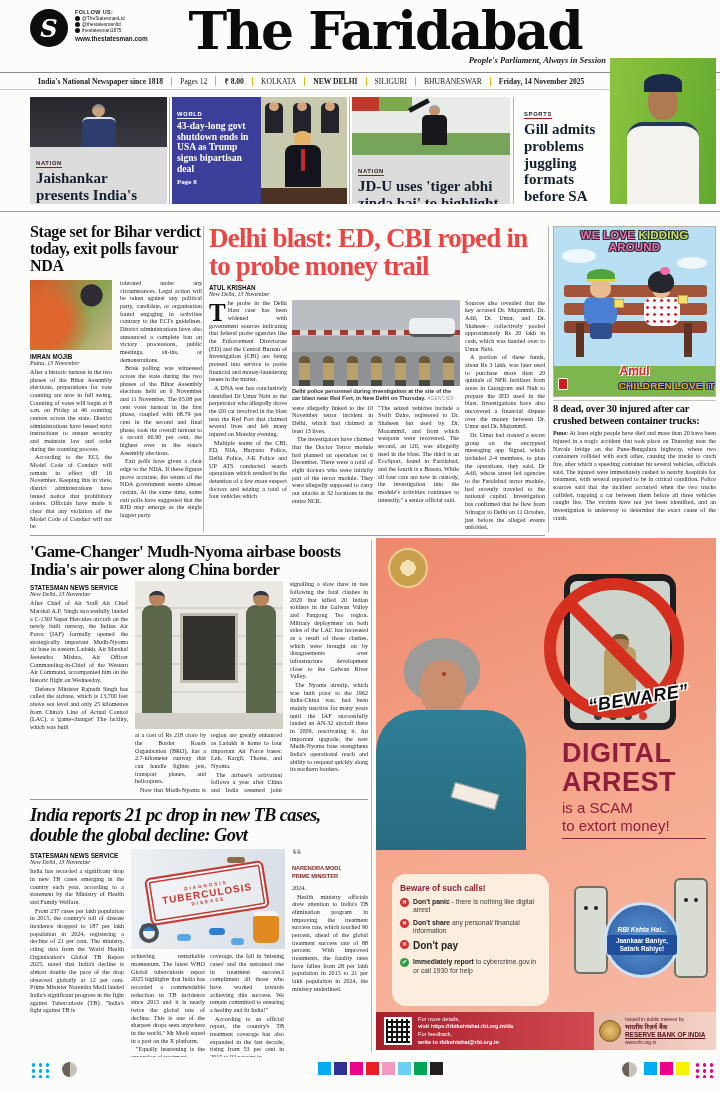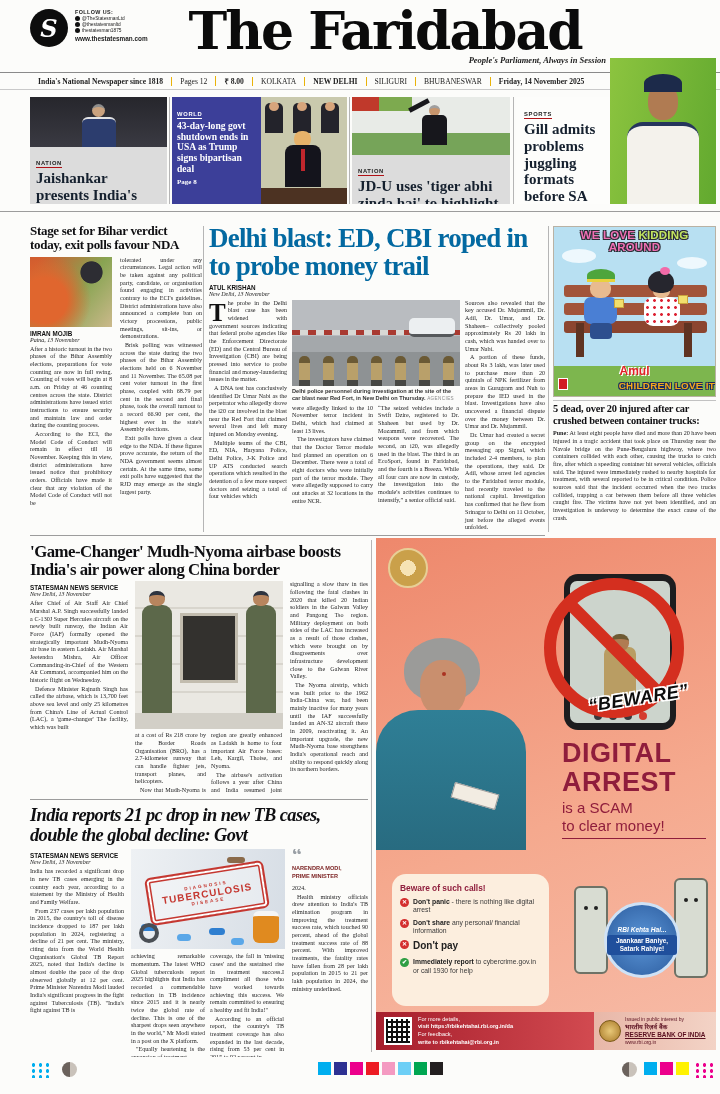--- a/index.html
+++ b/index.html
@@ -61,27 +61,27 @@
 .bt{font-size:6.1px;line-height:1.26;text-align:justify;color:#1d1d1f}
 .bt p + p{text-indent:5px;margin-top:1px}
 .byline{margin:3px 0 3px}
 .author{display:block;font:bold 6.3px "Liberation Sans",sans-serif;color:#111}
 .dateline{display:block;font:italic 6px "Liberation Serif",serif;color:#222}
 .caption{font:bold 5.6px "Liberation Sans",sans-serif;color:#333;line-height:1.25;margin:2px 0 3px;text-align:left}
 .credit{font-weight:normal;font-size:4.6px;color:#8a8a8a;letter-spacing:.4px}
 .dropcap{float:left;font:bold 25px/0.78 "Liberation Serif",serif;padding:3px 2px 0 0;color:#111}
 
 .bihar{position:absolute;left:30px;top:224px;width:172px}
-.bihar h2{font-size:13px;line-height:1.06;letter-spacing:-.3px}
+.bihar h2{font-size:16px;line-height:1.06;letter-spacing:-.3px}
 .bihar .cols{display:flex;gap:8px;margin-top:5px;height:268px;overflow:hidden}
 .bihar .col{width:82px}
 .pbihar{position:relative;width:82px;height:70px;background:radial-gradient(circle at 75% 22%,#2d2d33 13%,transparent 14%),radial-gradient(circle at 18% 62%,#e0662e 28%,transparent 58%),linear-gradient(130deg,#cf5c2f 8%,#88a452 55%,#cbb98b)}
 
 .delhi{position:absolute;left:209px;top:224px;width:336px}
-.delhi h2{font-size:27px;line-height:1.05;letter-spacing:-.8px;color:#0369a1}
+.delhi h2{font-size:27px;line-height:1.05;letter-spacing:-.8px;color:#ef4444}
 .delhi .cols{display:flex;gap:5px;height:232px;overflow:hidden}
 .delhi .c1{width:78px}.delhi .c4{width:80px}
 .delhi .mid{width:168px}
 .pblast{position:relative;width:168px;height:86px;background:linear-gradient(#b9bcc0 0 42%,#a4a8ab 42% 60%,#8e9294 60%);overflow:hidden}
 .pblast .barrier{position:absolute;left:0;top:30px;width:100%;height:5px;background:repeating-linear-gradient(90deg,#a93a31 0 8px,#d8d8d4 8px 16px)}
 .pblast .suv{position:absolute;right:5px;top:18px;width:46px;height:19px;background:#eceff1;border-radius:5px;border-bottom:3px solid #54575a}
 .cops{position:absolute;left:0;bottom:0;width:100%;height:33px;display:flex;justify-content:space-around;align-items:flex-end}
 .cop{width:11px;height:30px;border-radius:5px 5px 0 0;background:linear-gradient(#6b5a35 0 7px,#b9a06a 7px 24px,#474743 24px)}
 .subcols{display:flex;gap:5px}
 .subcols .col{width:81px}
@@ -399,21 +399,21 @@
       <i class="toast" style="left:124px;top:68px"></i>
     </div>
     <div class="amulbrand">Amul</div>
     <div class="amulslogan">CHILDREN LOVE IT</div>
     <i class="amulmark"></i>
   </aside>
 
   <div class="hline" style="left:553px;top:400px;width:163px;background:#c2c2c2"></div>
 
   <article class="pune">
-    <h2>5 dead, over 20 injured after car crushed between container trucks:</h2>
+    <h2>8 dead, over 30 injured after car crushed between container trucks:</h2>
     <p class="bt"><span class="plead">Pune:</span> <span>At least eight people have died and more than 20 have been injured in a tragic accident that took place on Thursday near the Navale bridge on the Pune-Bengaluru highway, where two containers collided with each other, causing the trucks to catch fire, after which a speeding container hit several vehicles, officials said. The injured were immediately rushed to nearby hospitals for treatment, with several reported to be in critical condition. Police sources said that the incident occurred when the two trucks collided, trapping a car between them before all three vehicles caught fire. The victims have not yet been identified, and an investigation is underway to determine the exact cause of the crash.</span></p>
   </article>
 
   <div class="hline" style="left:30px;top:535px;width:515px"></div>
 
   <article class="airbase">
     <h2>'Game-Changer' Mudh-Nyoma airbase boosts India's air power along China border</h2>
     <div class="cols">
       <div class="c1 bt">
         <div class="byline">
@@ -476,21 +476,21 @@
         </div>
       </div>
     </div>
     <div class="nosign">
         <i class="nbar"></i>
       </div>
     <div class="beware">“BEWARE”</div>
     <div class="dtitle">DIGITAL</div>
     <div class="dtitle dtitle2">ARREST</div>
     <div class="dsub ds1">is a SCAM</div>
-    <div class="dsub ds2">to clear money!</div>
+    <div class="dsub ds2">to extort money!</div>
     <div class="drule"></div>
     <div class="cream">
       <h4>Beware of such calls!</h4>
       <div class="bullet">
         <span class="bicon">✕</span>
         <span><b>Don't panic</b><span> - there is nothing like digital arrest</span></span>
       </div>
       <div class="bullet">
         <span class="bicon">✕</span>
         <span><b>Don't share</b><span> any personal/ financial information</span></span>

